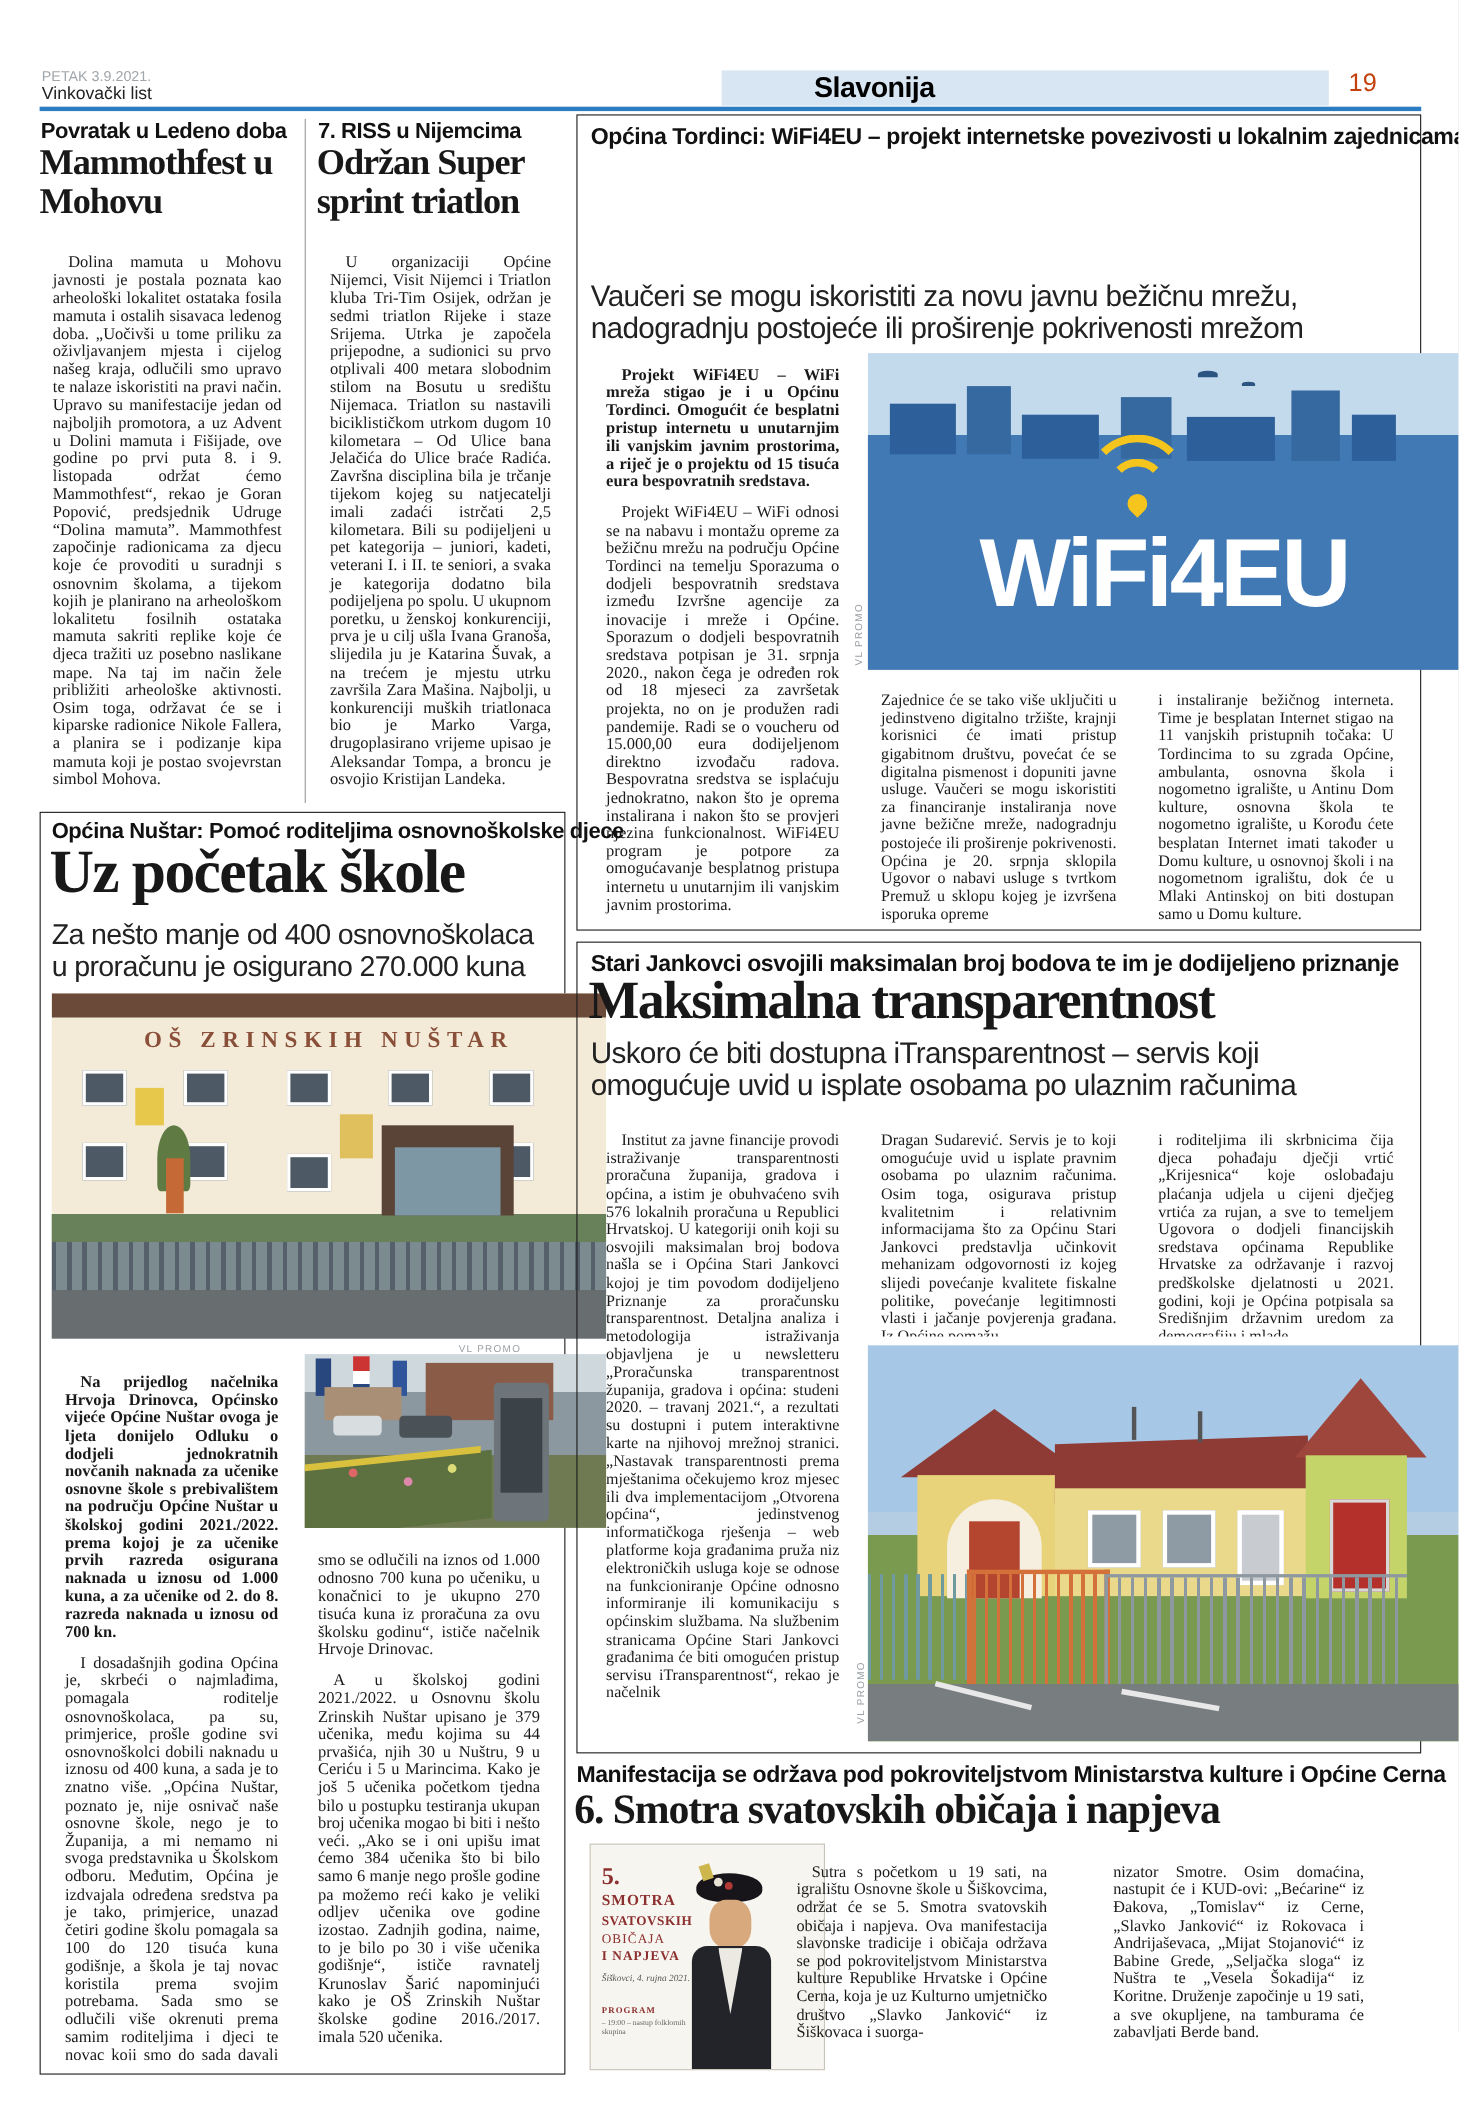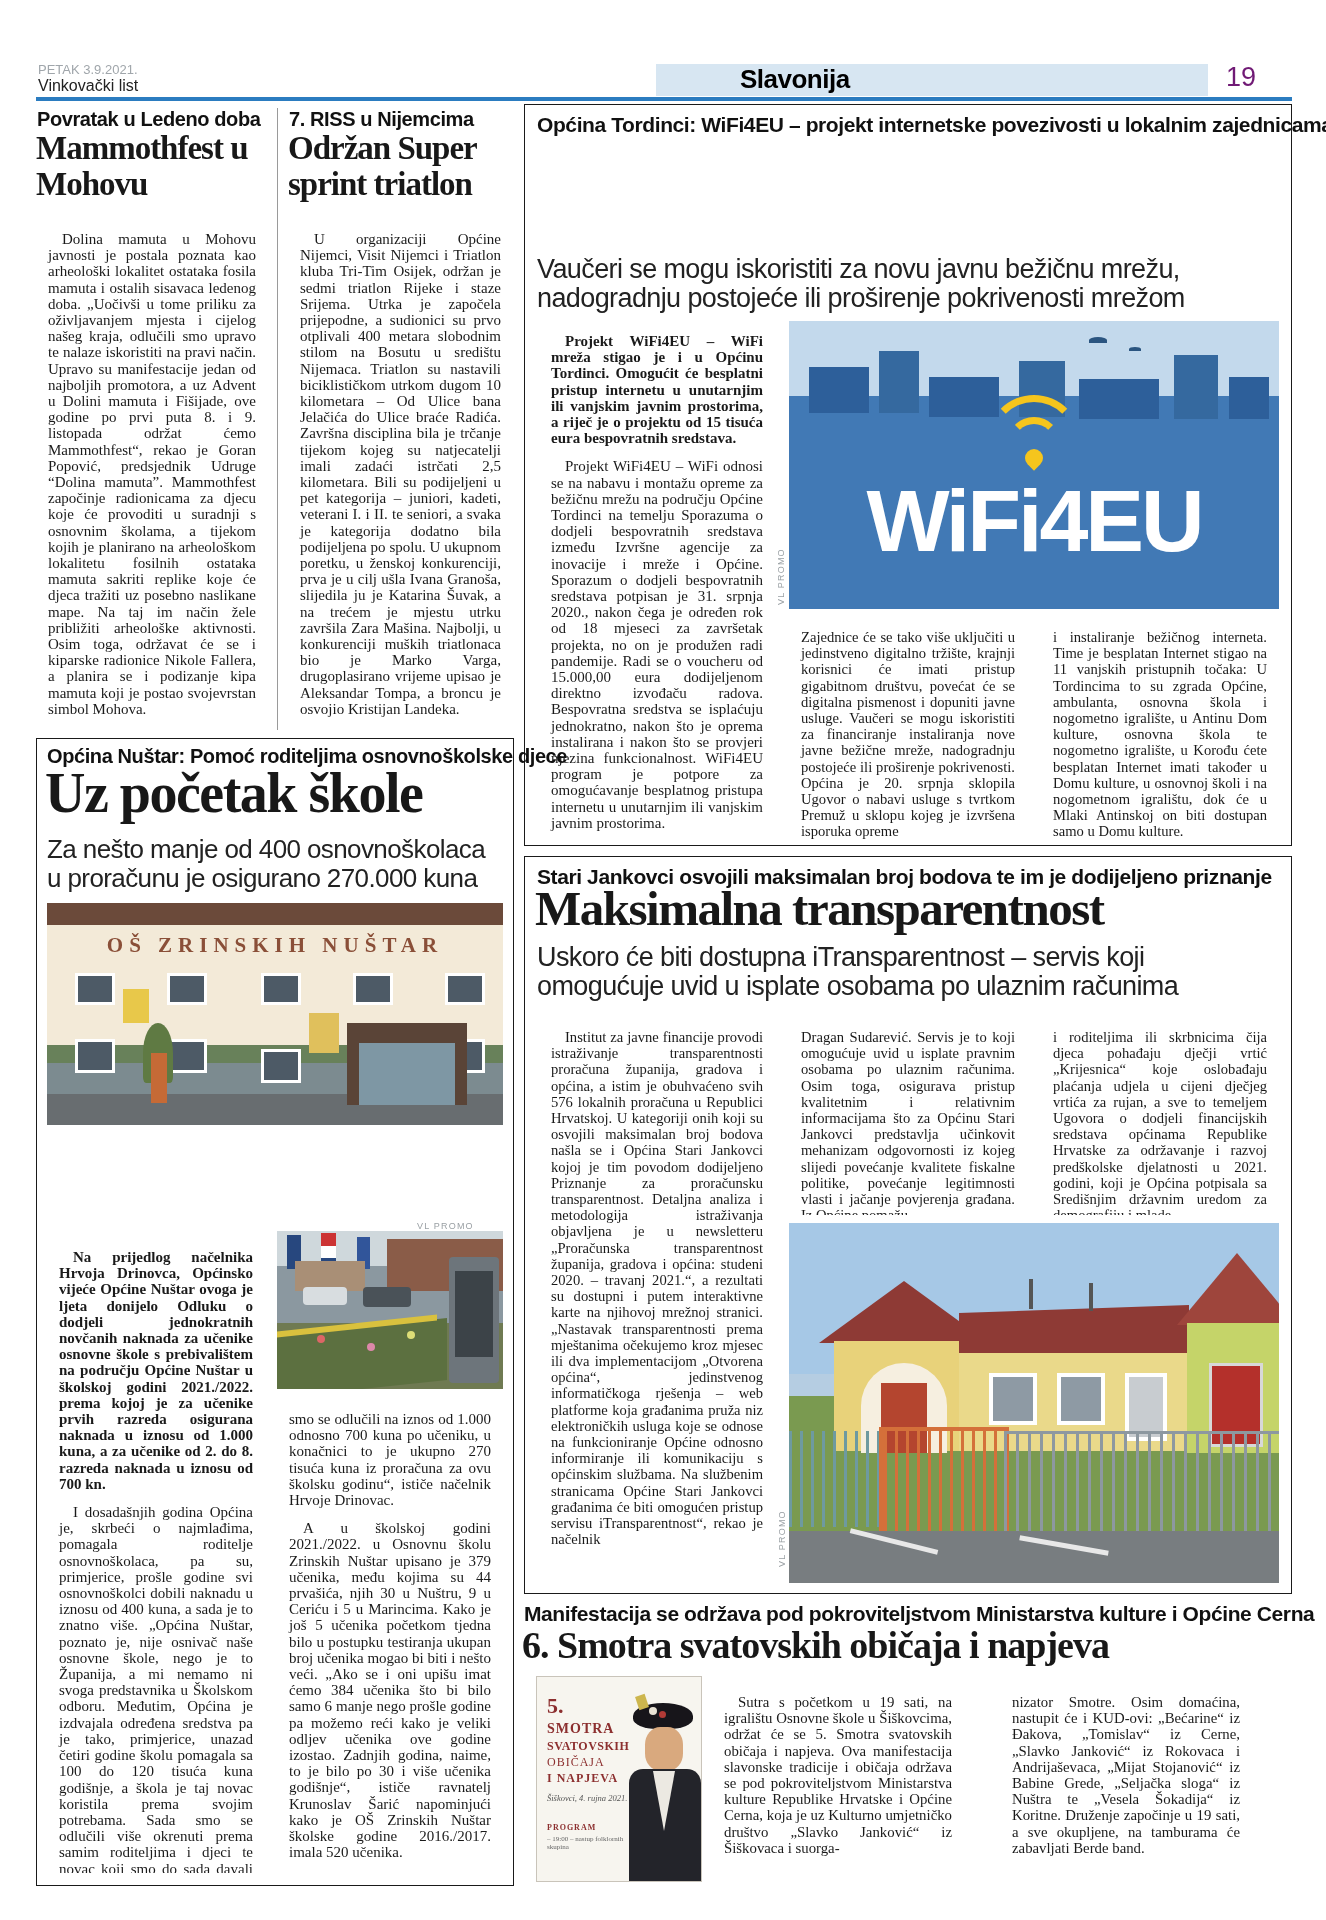--- a/index.html
+++ b/index.html
@@ -13,38 +13,38 @@
   .subhead{font-family:"Liberation Sans","DejaVu Sans",sans-serif;font-weight:400;font-size:26px;
            letter-spacing:-0.6px;color:#222;line-height:29px;}
   .bodytext{font-size:15px;line-height:16.2px;text-align:justify;overflow:hidden;}
   .bodytext p{margin:12px;text-indent:14px;}
   .lead{font-weight:700;}
   .box{border:1.6px solid #1a1a1a;}
   .vline{width:1px;background:#9a9a9a;}
   .credit{font-family:"Liberation Sans","DejaVu Sans",sans-serif;font-size:9px;color:#9aa0a4;
           letter-spacing:1.2px;}
   .vcredit{writing-mode:vertical-rl;transform:rotate(180deg);}
-  .photo{overflow:hidden;position:absolute;}
+  .photo{overflow:hidden;position:absolute;padding-left:48px;}
   .shape{position:absolute;}
   
   .bars-gray{background:repeating-linear-gradient(90deg,#8d98a0 0 3px,transparent 3px 12px);}
   .bars-orange{background:repeating-linear-gradient(90deg,#d4703a 0 3px,transparent 3px 11px);}
   .bars-teal{background:repeating-linear-gradient(90deg,#6e9aa0 0 3px,transparent 3px 11px);}
   .bars-dark{background:repeating-linear-gradient(90deg,#55606a 0 4px,transparent 4px 14px);}
 </style>
 </head>
 <body>
 
 <div id="page">
 
   <div class="abs sans" style="left:38px;top:62px;font-size:13px;color:#a0a6ab;">PETAK 3.9.2021.</div>
   <div class="abs sans" style="left:38px;top:77px;font-size:16px;color:#222;">Vinkovački list</div>
   <div class="abs" style="left:656px;top:64px;width:552px;height:32px;background:#d7e6f2;"></div>
   <div class="abs sans" style="left:740px;top:64px;font-size:26px;font-weight:700;color:#000000;letter-spacing:-0.5px;">Slavonija</div>
-  <div class="abs sans" style="left:1226px;top:62px;font-size:27px;color:#701a75;">19</div>
+  <div class="abs sans" style="left:1226px;top:62px;font-size:23px;color:#c2410c;">19</div>
   <div class="abs" style="left:36px;top:97px;width:1256px;height:4px;background:#2b7cc0;"></div>
 
   <div class="abs kicker" style="left:37px;top:108px;">Povratak u Ledeno doba</div>
   <div class="abs headline" style="left:36px;top:130px;width:236px;font-size:33px;line-height:36px;">Mammothfest u Mohovu</div>
   <div class="abs bodytext" style="left:36px;top:219px;width:232px;height:510px;">
       <p>Dolina mamuta u Mohovu javnosti je postala poznata kao arheološki lokalitet ostataka fosila mamuta i ostalih sisavaca ledenog doba. „Uočivši u tome priliku za oživljavanjem mjesta i cijelog našeg kraja, odlučili smo upravo te nalaze iskoristiti na pravi način. Upravo su manifestacije jedan od najboljih promotora, a uz Advent u Dolini mamuta i Fišijade, ove godine po prvi puta 8. i 9. listopada održat ćemo Mammothfest“, rekao je Goran Popović, predsjednik Udruge “Dolina mamuta”. Mammothfest započinje radionicama za djecu koje će provoditi u suradnji s osnovnim školama, a tijekom kojih je planirano na arheološkom lokalitetu fosilnih ostataka mamuta sakriti replike koje će djeca tražiti uz posebno naslikane mape. Na taj im način žele približiti arheološke aktivnosti. Osim toga, održavat će se i kiparske radionice Nikole Fallera, a planira se i podizanje kipa mamuta koji je postao svojevrstan simbol Mohova.</p>
     </div>
 
   <div class="abs vline" style="left:277px;top:108px;height:622px;"></div>
 
@@ -91,21 +91,21 @@
     <div class="abs bodytext" style="left:516px;top:512px;width:238px;height:222px;font-size:14.6px;">
         <p style="text-indent:0;">i instaliranje bežičnog interneta. Time je besplatan Internet stigao na 11 vanjskih pristupnih točaka: U Tordincima to su zgrada Općine, ambulanta, osnovna škola i nogometno igralište, u Antinu Dom kulture, osnovna škola te nogometno igralište, u Korođu ćete besplatan Internet imati također u Domu kulture, u osnovnoj školi i na nogometnom igralištu, dok će u Mlaki Antinskoj on biti dostupan samo u Domu kulture.</p>
       </div>
   </div>
 
   <div class="abs box" style="left:36px;top:738px;width:476px;height:1146px;">
     <div class="abs kicker" style="left:10px;top:6px;font-size:20px;">Općina Nuštar: Pomoć roditeljima osnovnoškolske djece</div>
     <div class="abs headline" style="left:8px;top:24px;width:460px;font-size:56px;line-height:60px;letter-spacing:-1.5px;">Uz početak škole</div>
     <div class="abs subhead" style="left:10px;top:96px;width:456px;font-size:26px;">Za nešto manje od 400 osnovnoškolaca u proračunu je osigurano 270.000 kuna</div>
 
-    <div class="photo" style="left:10px;top:164px;width:456px;height:222px;background:linear-gradient(#f3ead8 0 64%,#68815a 64% 72%,#7c8b90 72% 86%,#686d70 86% 100%);">
+    <div class="photo" style="left:10px;top:164px;width:456px;height:314px;background:linear-gradient(#f3ead8 0 64%,#68815a 64% 72%,#7c8b90 72% 86%,#686d70 86% 100%);">
       <div class="shape" style="left:0;top:0;width:100%;height:22px;background:#6b4a3a;"></div>
       <div class="shape" style="left:0;top:30px;width:100%;text-align:center;font-family:'Liberation Serif',serif;font-size:21px;font-weight:700;color:#8a4f38;letter-spacing:6px;">OŠ ZRINSKIH NUŠTAR</div>
       <div class="shape" style="left:28px;top:70px;width:34px;height:26px;background:#4d5a66;border:3px solid #fff;"></div>
       <div class="shape" style="left:120px;top:70px;width:34px;height:26px;background:#4d5a66;border:3px solid #fff;"></div>
       <div class="shape" style="left:214px;top:70px;width:34px;height:26px;background:#4d5a66;border:3px solid #fff;"></div>
       <div class="shape" style="left:306px;top:70px;width:34px;height:26px;background:#4d5a66;border:3px solid #fff;"></div>
       <div class="shape" style="left:398px;top:70px;width:34px;height:26px;background:#4d5a66;border:3px solid #fff;"></div>
       <div class="shape" style="left:76px;top:86px;width:26px;height:34px;background:#e8c84a;"></div>
       <div class="shape" style="left:262px;top:110px;width:30px;height:40px;background:#e0c05c;"></div>
       <div class="shape" style="left:28px;top:136px;width:34px;height:28px;background:#4d5a66;border:3px solid #fff;"></div>

